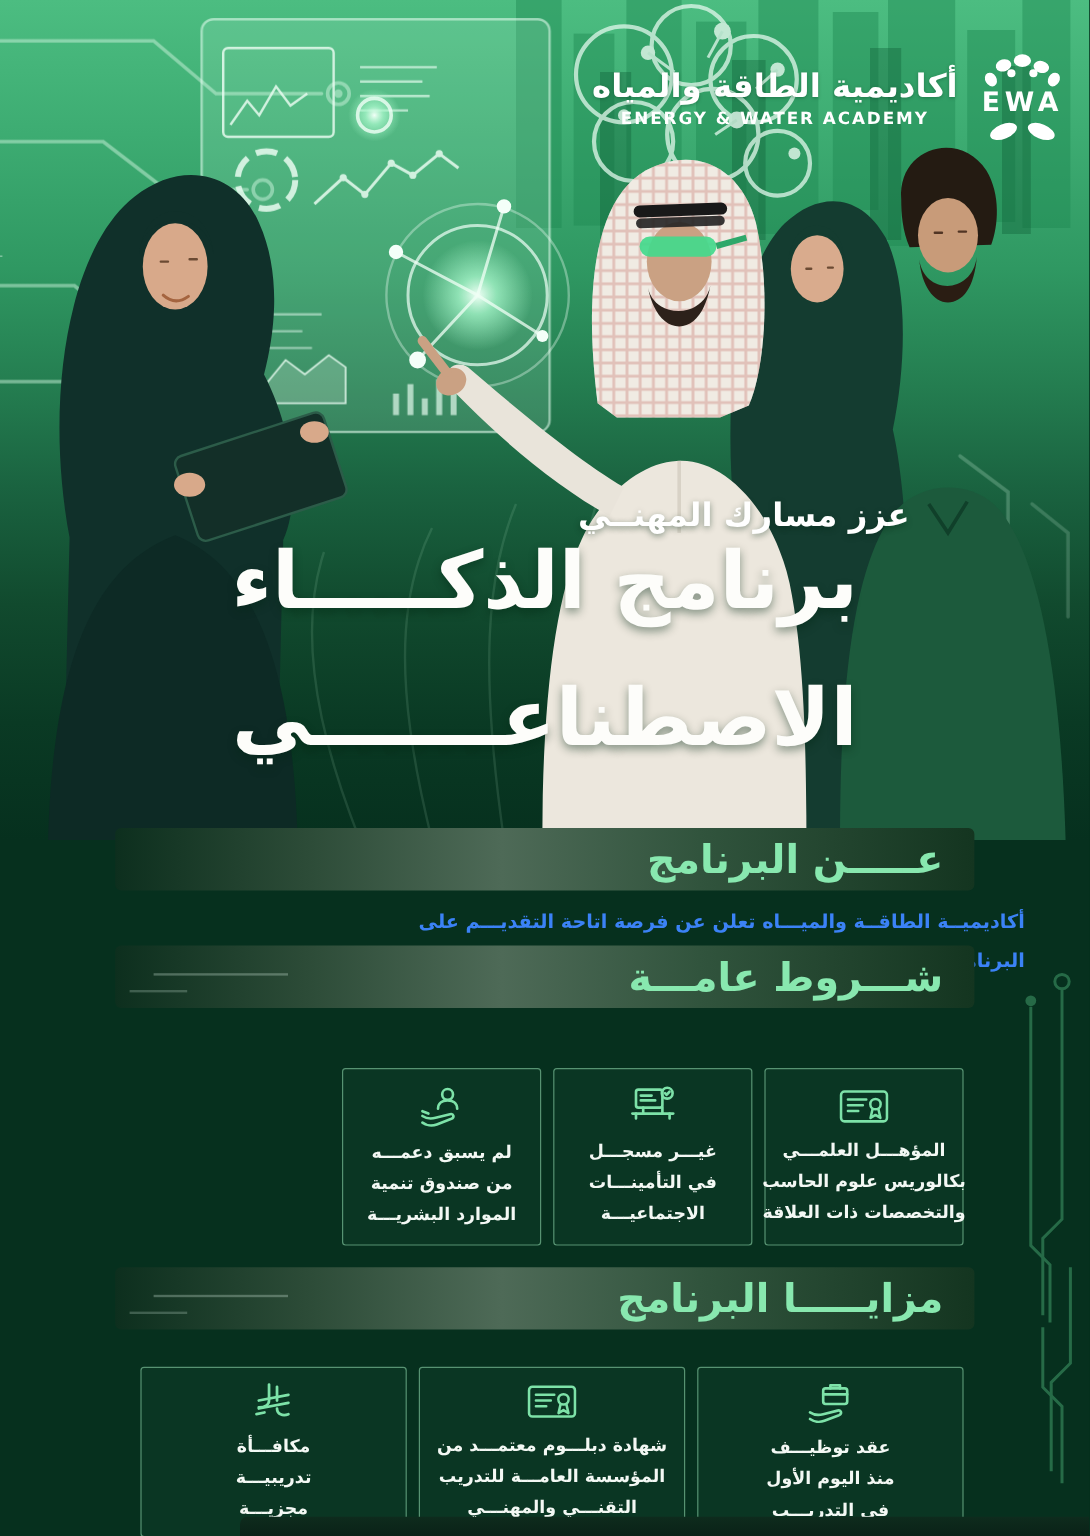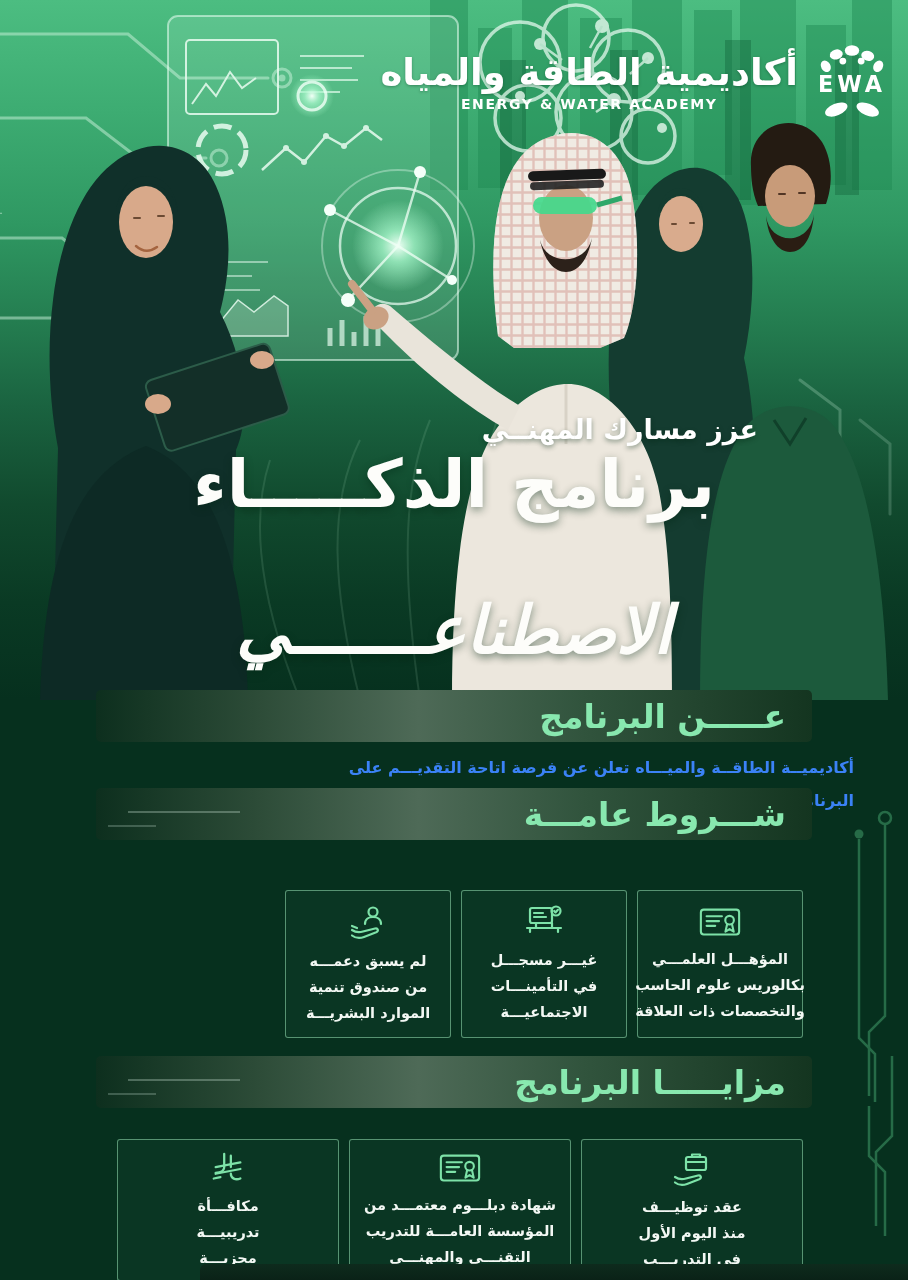--- a/index.html
+++ b/index.html
@@ -10,28 +10,28 @@
   
   .hero{
     position:absolute;top:0;left:0;width:908px;height:700px;
     background:linear-gradient(180deg,#4cbd81 0%,#3dac72 16%,#2f9862 32%,#247d50 46%,
                #1a6340 58%,#114a2e 72%,#0a3a24 86%,#06301e 100%);
   }
   .hero-art{position:absolute;top:0;left:0;}
   .bin{font-family:"DejaVu Sans Mono",monospace;font-size:15px;fill:rgba(230,250,238,.42);letter-spacing:5px;}
   .logo{position:absolute;top:44px;right:14px;display:flex;align-items:center;gap:12px;direction:rtl;}
   .logo-names{display:flex;flex-direction:column;align-items:center;text-align:center;}
-  .logo-ar{font-size:37px;font-weight:bold;color:#fff;line-height:1.15;text-shadow:0 1px 3px rgba(0,50,25,.35);}
+  .logo-ar{font-size:27px;font-weight:bold;color:#fff;line-height:1.15;text-shadow:0 1px 3px rgba(0,50,25,.35);}
   .logo-en{font-size:14px;font-weight:bold;color:#fff;letter-spacing:1.6px;margin-top:2px;}
   .tagline{position:absolute;top:414px;right:150px;font-size:27px;font-weight:bold;color:#ffffff;
            text-shadow:0 2px 5px rgba(0,40,20,.45);}
   .title-line{position:absolute;left:0;width:100%;text-align:center;font-weight:bold;
               font-size:66px;color:#fdfdfa;text-shadow:0 3px 8px rgba(0,40,20,.45);line-height:1.0;}
   .title1{top:452px;}
-  .title2{top:598px;font-style:italic;}
+  .title2{top:566px;}
   
   .bar{position:absolute;left:96px;width:716px;height:52px;border-radius:5px;
        background:linear-gradient(90deg,#0d2f1e 0%,#2c4b37 22%,#4e6a57 45%,#31543d 68%,#143520 100%);}
   .bar-heading{position:absolute;right:26px;top:50%;transform:translateY(-50%);
                font-size:33px;font-weight:bold;color:#88e8af;white-space:nowrap;}
   .dash-long{position:absolute;left:32px;top:23px;width:112px;height:2px;background:rgba(214,240,224,.30);}
   .dash-short{position:absolute;left:12px;top:37px;width:48px;height:2px;background:rgba(214,240,224,.24);}
   .bar-about{top:690px;}
   .bar-cond{top:788px;}
   .bar-ben{top:1056px;}

